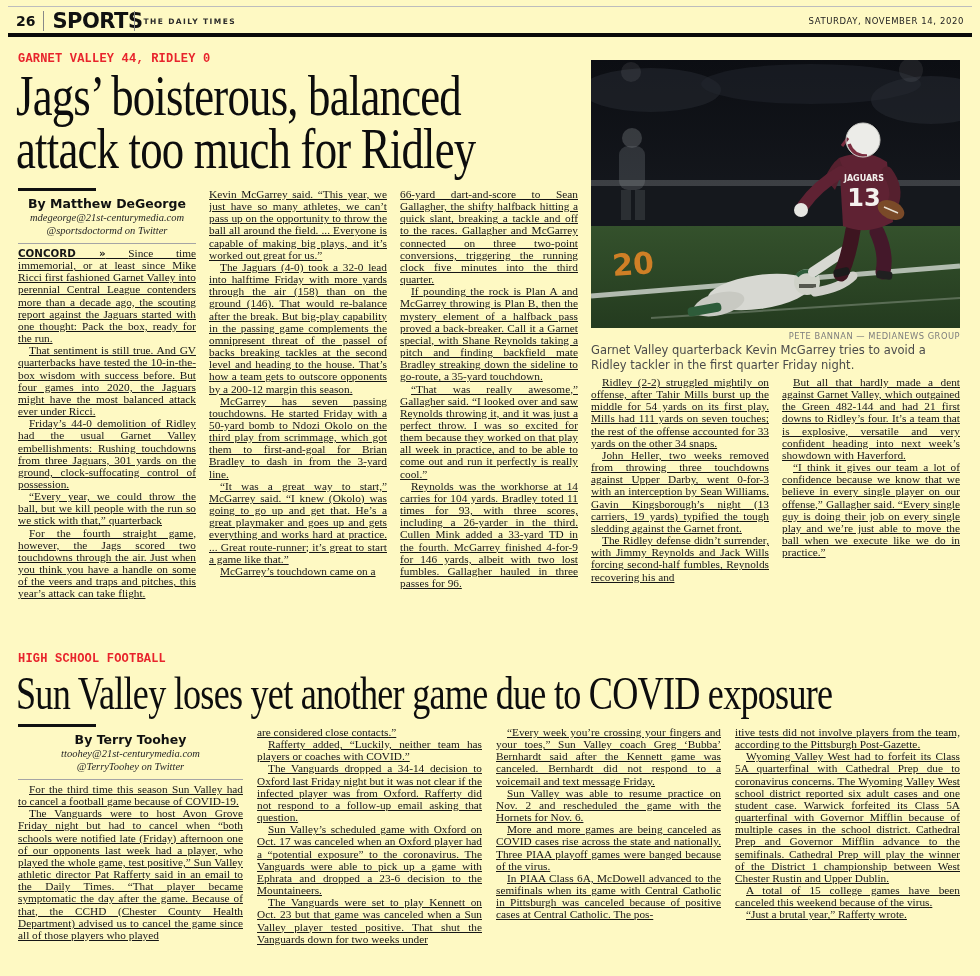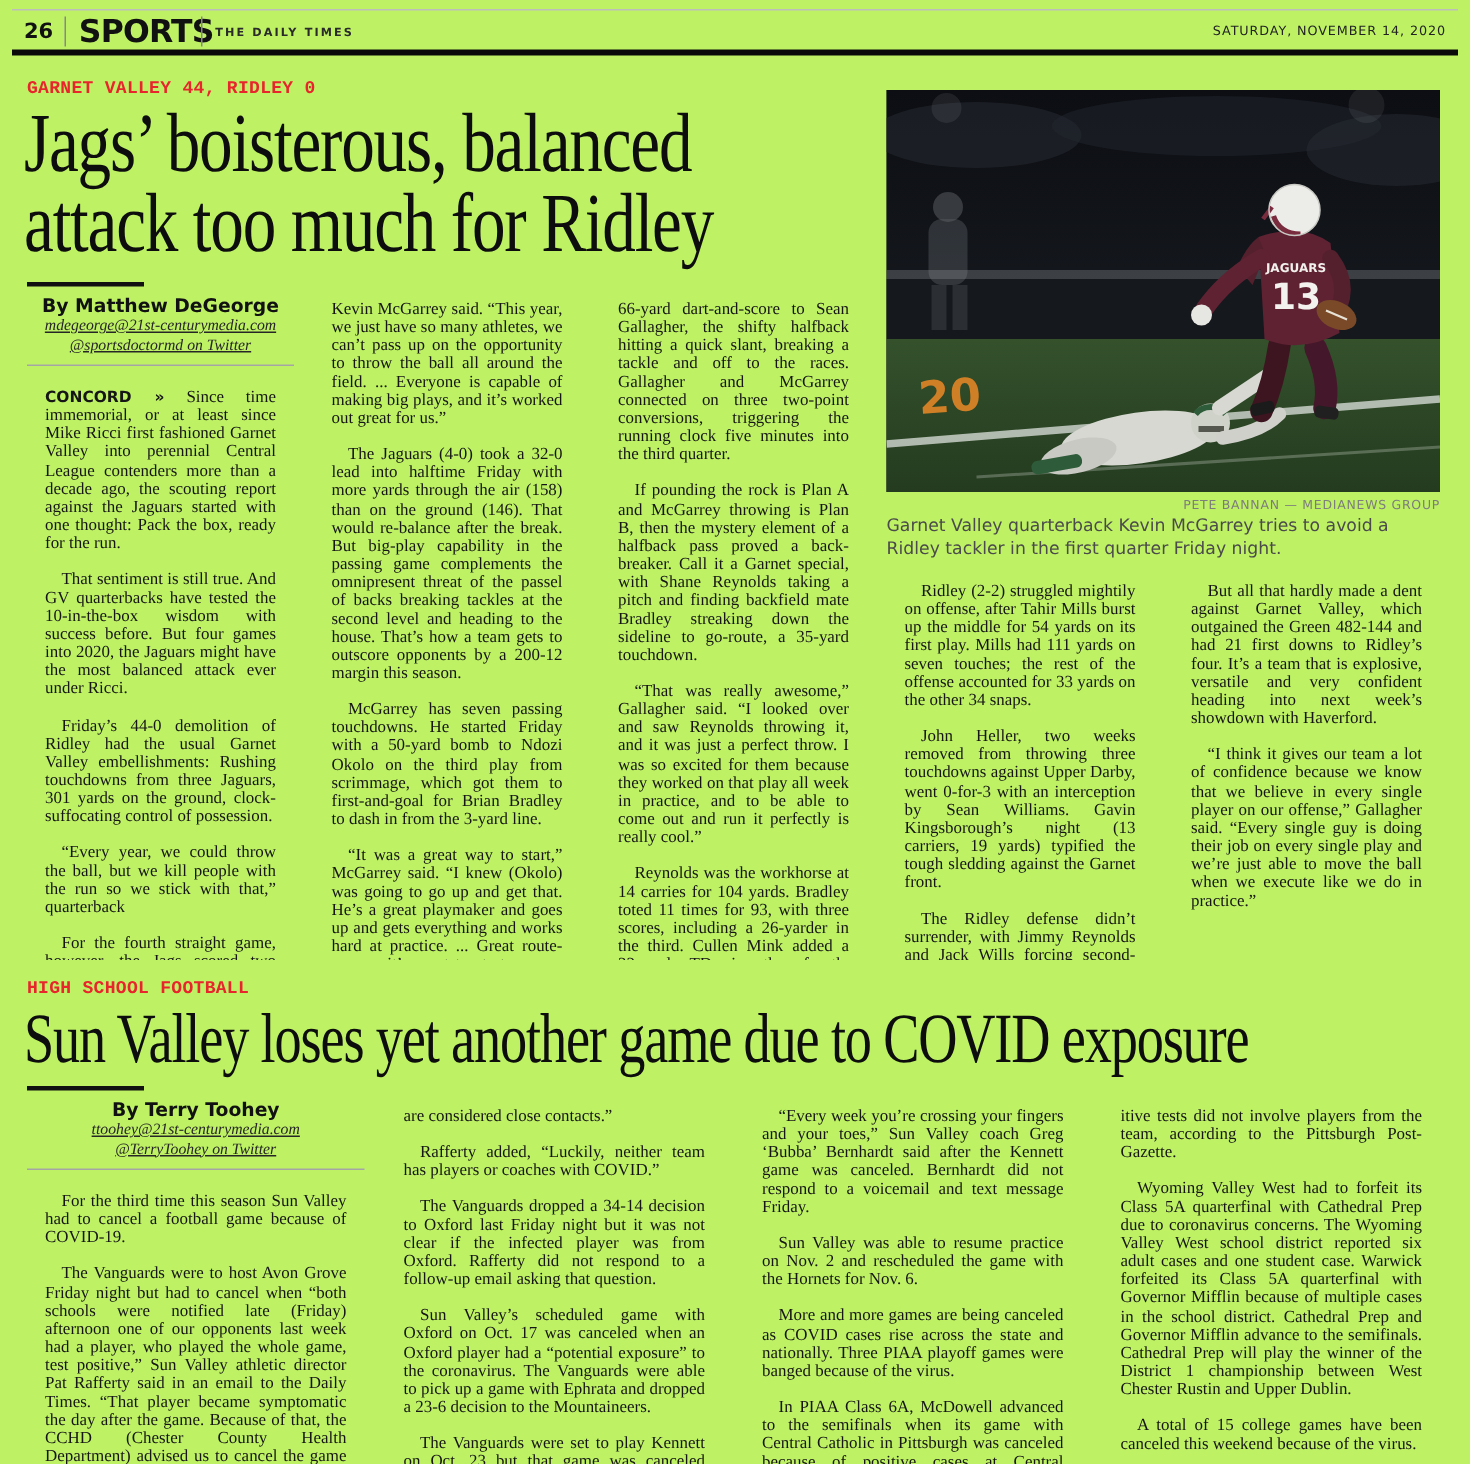--- a/index.html
+++ b/index.html
@@ -1,17 +1,17 @@
 <!DOCTYPE html>
 <html><head>
 <meta charset="utf-8">
 <style>
   html,body { margin:0; padding:0; background:#ffffff; }
   .page {
-    position:relative; width:980px; height:976px; background:#bef264;
+    position:relative; width:980px; height:976px; background:#fef9c3;
     font-family:"Liberation Serif", serif; color:#141414; overflow:hidden;
     margin:0 auto;
   }
   
   .top-hairline { position:absolute; left:8px; right:8px; top:6px; height:1px; background:#bdbdbd; }
   .masthead { position:absolute; left:16px; right:16px; top:10px; height:22px; display:flex; align-items:center; }
   .page-num { font-family:"DejaVu Sans", sans-serif; font-weight:bold; font-size:14px; color:#111; }
   .mast-divider { width:1px; height:20px; background:#888; margin:0 8px; }
   .sports-logo { font-family:"DejaVu Sans", sans-serif; font-weight:bold; font-size:21px; color:#111; letter-spacing:-0.5px; transform:scaleX(0.76); transform-origin:left center; white-space:nowrap; }
   .sports-logo-wrap { width:74px; overflow:visible; }
@@ -23,26 +23,26 @@
   .kicker { position:absolute; font-family:Liberation Mono, monospace; font-weight:bold; font-size:12px; letter-spacing:0.2px; color:#e8242c; white-space:nowrap; }
   .headline { position:absolute; font-weight:normal; color:#0d0d0d; }
   .hl-line { white-space:nowrap; transform-origin:left center; letter-spacing:-1px; }
   .hl1 .hl-line { font-size:56px; line-height:53px; transform:scaleX(0.80); }
   .hl2 .hl-line { font-size:47px; line-height:46px; transform:scaleX(0.77); }
 
   
   .byline-block { position:absolute;text-align:center; }
   .byline-rule-top { width:78px; height:3px; background:#111; margin-bottom:5px; }
   .byline-name { font-family:"DejaVu Sans", sans-serif; font-weight:bold; font-size:12.5px; color:#111; line-height:16px; }
-  .byline-contact { font-style:italic; font-size:10.5px; line-height:12.5px; color:#262626;text-decoration:underline; }
+  .byline-contact { font-style:italic; font-size:10.5px; line-height:12.5px; color:#262626; }
   .byline-rule-bottom { height:1px; background:#a5a5a5; margin-top:6px; }
 
   
   .body-col { position:absolute; overflow:hidden; }
-  .body-p { margin:12px; text-indent:11px; text-align:justify; font-size:11.3px; line-height:12.15px; color:#161616; }
+  .body-p { margin:0; text-indent:11px; text-align:justify; font-size:11.3px; line-height:12.15px; color:#161616;text-decoration:underline; }
   .body-p.cont { text-indent:0; }
   .body-p.lead { text-indent:0; }
   .dateline { font-family:"DejaVu Sans", sans-serif; font-weight:bold; font-size:10.3px; }
 
   
   .photo-frame { position:absolute; left:591px; top:60px; width:369px; height:268px; background:#0e1014; }
   .photo-frame svg { display:block; }
   .photo-credit { position:absolute; left:591px; top:331px; width:369px; text-align:right; font-family:"DejaVu Sans", sans-serif; font-size:8.3px; letter-spacing:0.5px; color:#7d7d7d; }
   .photo-caption { position:absolute; left:591px; top:343px; width:369px; font-family:"DejaVu Sans", sans-serif; font-size:11.5px; line-height:15px; color:#4b4b4b; }
 </style>

